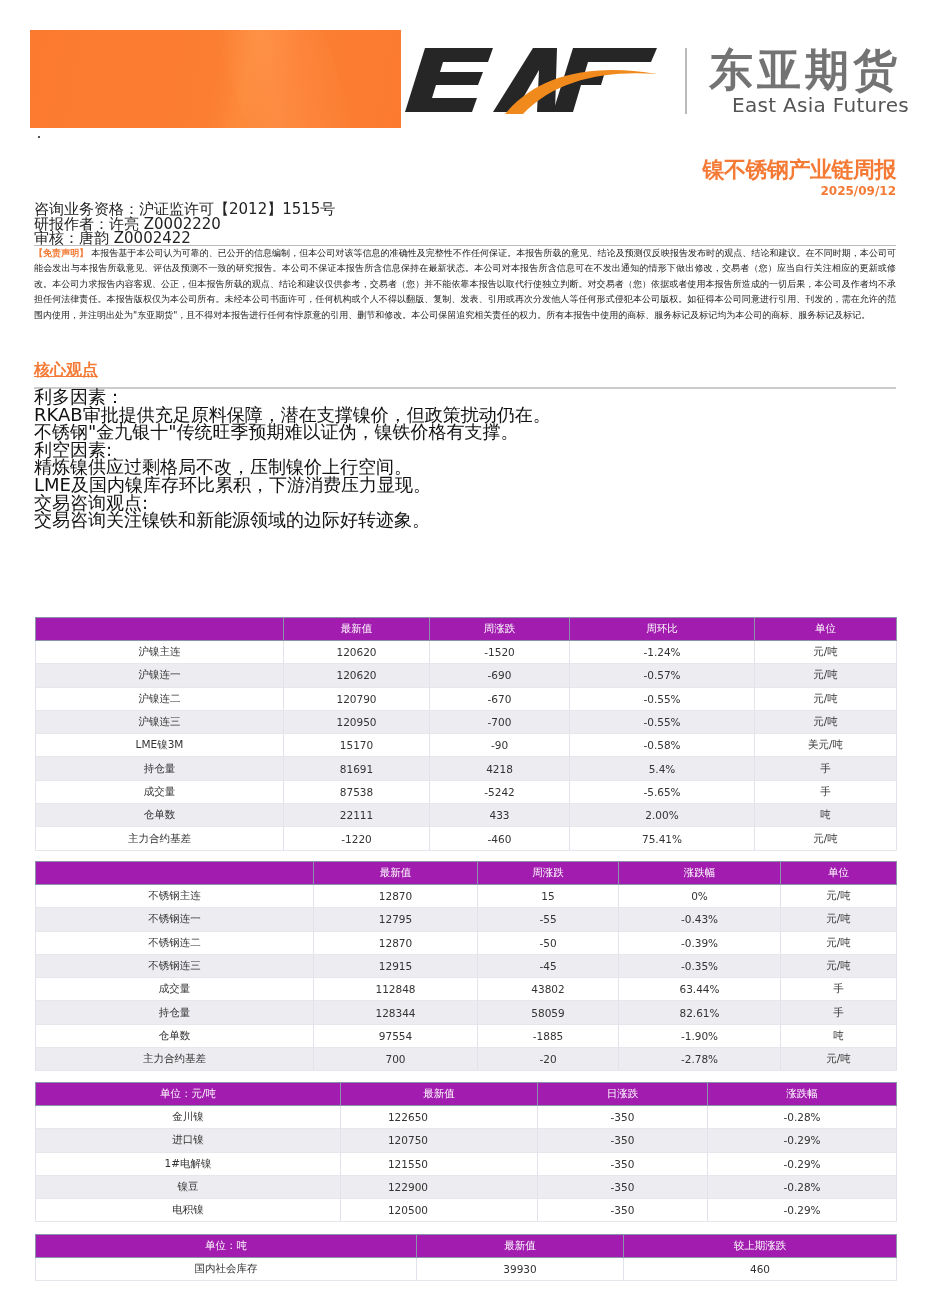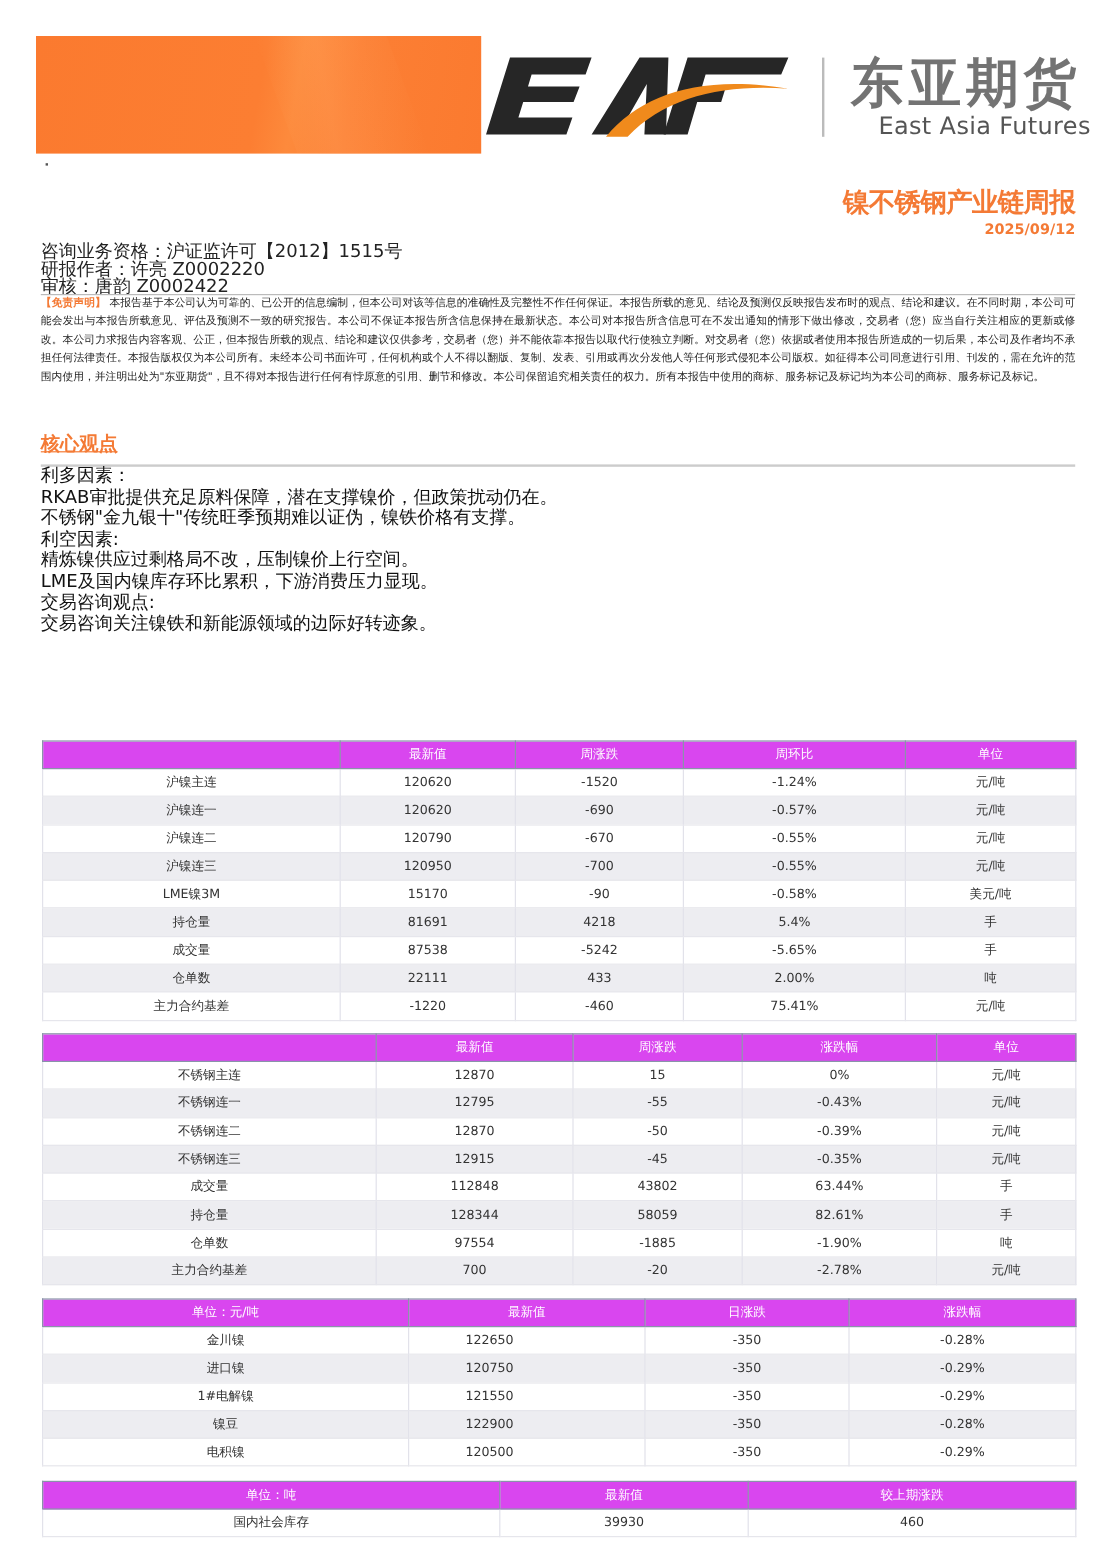--- a/index.html
+++ b/index.html
@@ -29,25 +29,25 @@
     .disclaimer {
       position: absolute; left: 34px; top: 245px; width: 862px;
       border-top: 1px solid #bbbbbb;
       font-size: 9px; line-height: 15.4px; color: #222; padding-top: 0;
       text-align: justify;
     }
     .disclaimer .tag { color: #f47a35; font-weight: bold; }
 
     .section-title { position: absolute; left: 34px; top: 359px; font-size: 16px; font-weight: bold; color: #f47a35; line-height: 22px; text-decoration: underline; }
     .section-rule { position: absolute; left: 34px; top: 387px; width: 862px; height: 2px; background: #cccccc; }
-    .core { position: absolute; left: 34px; top: 388px; font-size: 15px; line-height: 17.6px; color: #111; }
+    .core { position: absolute; left: 34px; top: 388px; font-size: 18px; line-height: 17.6px; color: #111; }
 
     table.data { position: absolute; left: 35px; border-collapse: collapse; font-size: 10.5px; color: #333; table-layout: fixed; }
     table.data th {
-      background: #d946ef; color: #ffffff; font-weight: normal; height: 23px;
+      background: #a21caf; color: #ffffff; font-weight: normal; height: 23px;
       border: 1px solid #8a93aa; text-align: center; margin-top: 37px;
     }
     table.data td { height: 23.3px; text-align: center; border-left: 1px solid #e2e2ea; border-right: 1px solid #e2e2ea; border-bottom: 1px solid #e6e6ec; }
     table.data tbody tr:nth-child(even) td { background: #ededf1; }
     table.data tbody tr:nth-child(odd) td { background: #ffffff; }
 
     #t1 { top: 617px; width: 861px; }
     #t2 { top: 861px; width: 861px; }
     #t3 { top: 1082px; width: 861px; }
     #t4 { top: 1234px; width: 861px; }

